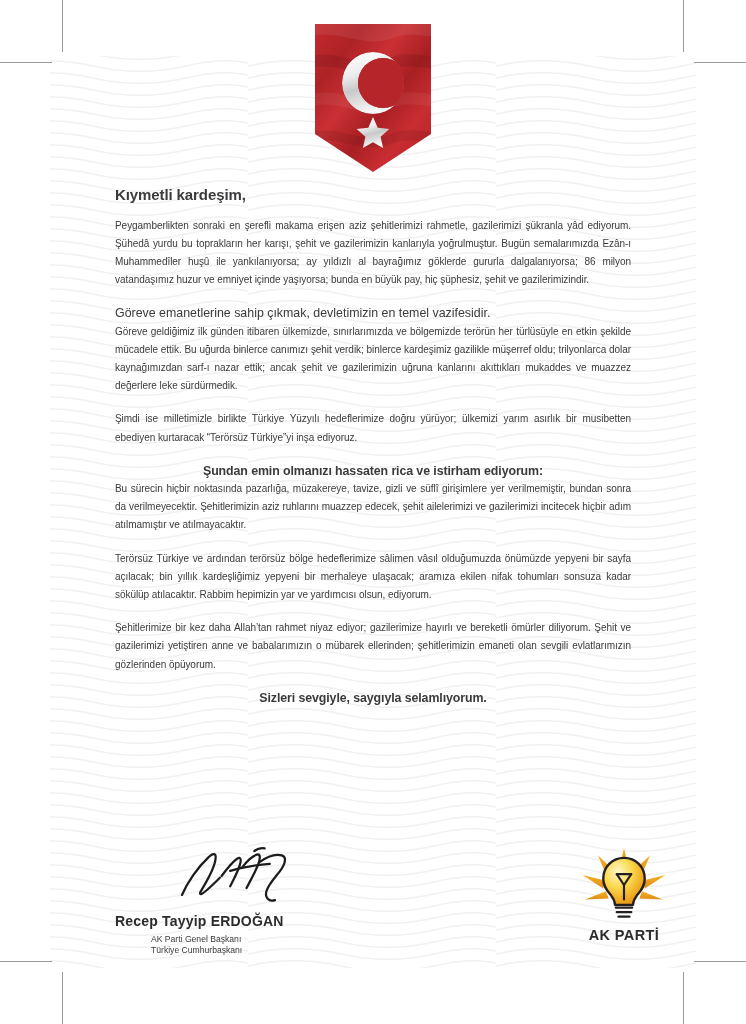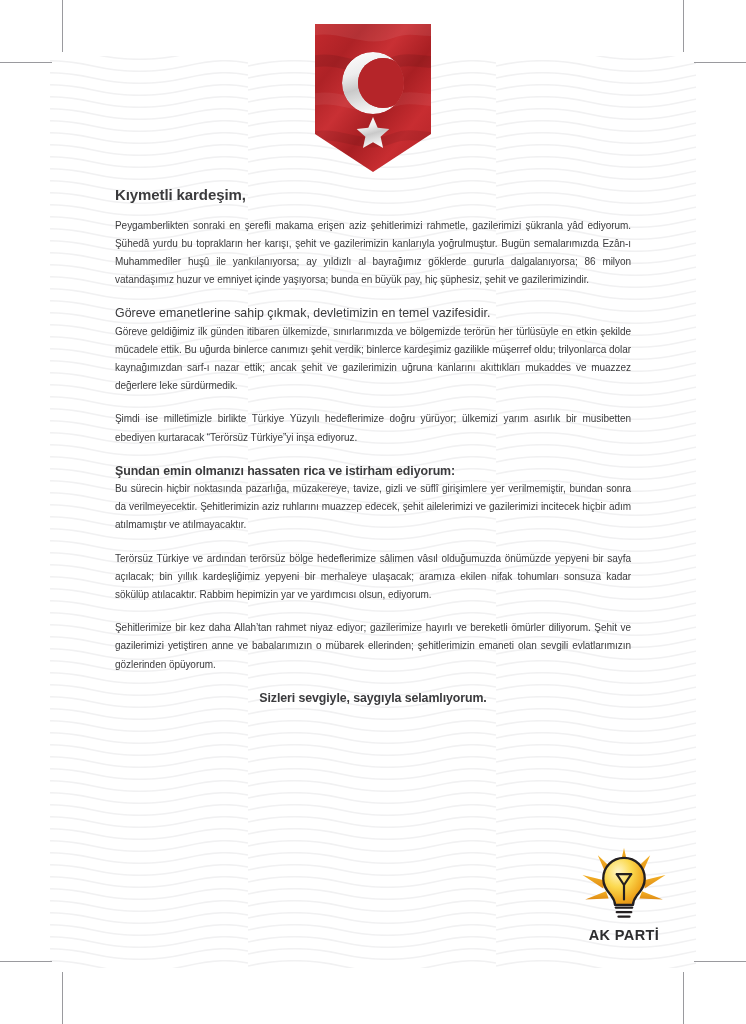--- a/index.html
+++ b/index.html
@@ -87,21 +87,21 @@
     font-size: 12.4px;
     line-height: 18.2px;
     margin: 0;
     text-align: left;
   }
   .bold-head {
     font-weight: bold;
     font-size: 12.4px;
     line-height: 18.2px;
     margin: 0;
-    text-align: left;
+    text-align: center;
     letter-spacing: -0.1px;
   }
   .closing {
     font-weight: bold;
     font-size: 12.4px;
     line-height: 18px;
     margin: 4px 0 0 0;
     text-align: center;
     letter-spacing: -0.1px;
   }
@@ -236,20 +236,37 @@
       <p class="body">Bu sürecin hiçbir noktasında pazarlığa, müzakereye, tavize, gizli ve süflî girişimlere yer verilmemiştir, bundan sonra da verilmeyecektir. Şehitlerimizin aziz ruhlarını muazzep edecek, şehit ailelerimizi ve gazilerimizi incitecek hiçbir adım atılmamıştır ve atılmayacaktır.</p>
     </div>
 
     <p class="body">Terörsüz Türkiye ve ardından terörsüz bölge hedeflerimize sâlimen vâsıl olduğumuzda önümüzde yepyeni bir sayfa açılacak; bin yıllık kardeşliğimiz yepyeni bir merhaleye ulaşacak; aramıza ekilen nifak tohumları sonsuza kadar sökülüp atılacaktır. Rabbim hepimizin yar ve yardımcısı olsun, ediyorum.</p>
 
     <p class="body">Şehitlerimize bir kez daha Allah’tan rahmet niyaz ediyor; gazilerimize hayırlı ve bereketli ömürler diliyorum. Şehit ve gazilerimizi yetiştiren anne ve babalarımızın o mübarek ellerinden; şehitlerimizin emaneti olan sevgili evlatlarımızın gözlerinden öpüyorum.</p>
 
     <p class="closing">Sizleri sevgiyle, saygıyla selamlıyorum.</p>
   </div>
 
+  <div class="sign-block">
+    <svg class="sig-img" viewBox="0 0 190 72" width="190" height="62">
+      <g fill="none" stroke="#1c1c1c" stroke-width="2.6" stroke-linecap="round" stroke-linejoin="round">
+        <path d="M16,58 C22,44 34,26 47,14 C52,9 56,9 55,16 C54,25 46,40 40,50 C37,55 36,57 38,57 C41,57 52,46 60,38"></path>
+        <path d="M62,36 C68,28 74,20 80,16 C83,14 85,15 84,20 C83,27 76,40 72,48"></path>
+        <path d="M86,26 C92,18 99,12 104,11 C107,11 107,15 105,21 C102,30 95,42 91,50"></path>
+        <path d="M72,30 C86,26 102,23 118,22"></path>
+        <path d="M106,20 C114,14 124,10 132,12 C138,14 136,22 130,30 C124,38 116,46 114,54 C112,62 118,66 124,64"></path>
+        <path d="M100,7 C104,4 108,3 112,4"></path>
+      </g>
+    </svg>
+    <div class="sig-name">Recep Tayyip ERDOĞAN</div>
+    <div class="sig-sub">
+      <div>AK Parti Genel Başkanı</div>
+      <div>Türkiye Cumhurbaşkanı</div>
+    </div>
+  </div>
 
   <div class="logo-block">
     <svg viewBox="0 0 120 82" width="120" height="74">
       <defs>
         <radialGradient id="bulbgrad" cx="0.36" cy="0.3" r="0.78">
           <stop offset="0%" stop-color="#fff6c9"></stop>
           <stop offset="42%" stop-color="#fbd94f"></stop>
           <stop offset="78%" stop-color="#f0a81e"></stop>
           <stop offset="100%" stop-color="#e08e16"></stop>
         </radialGradient>

